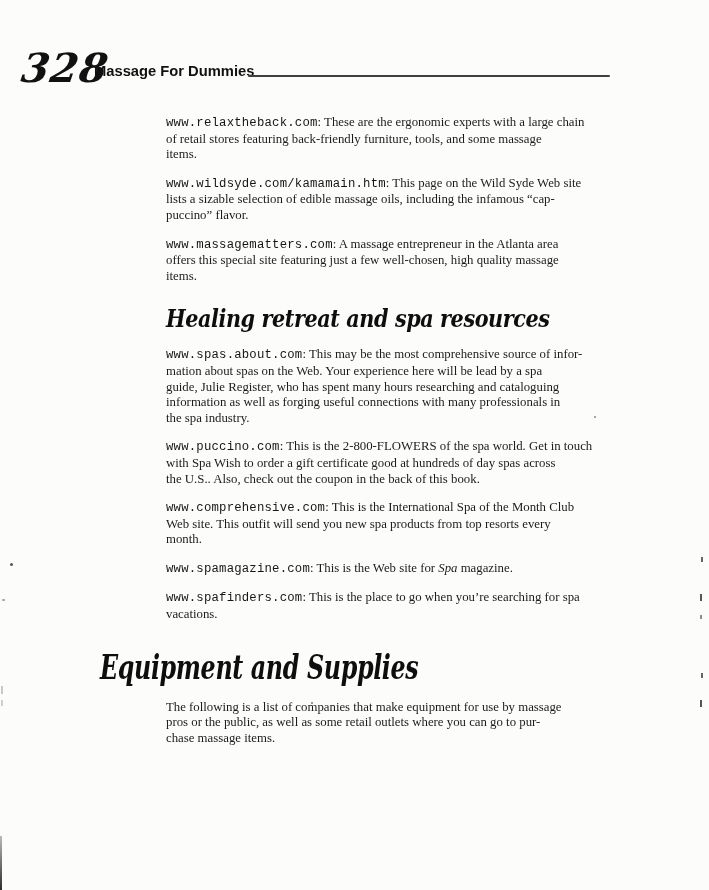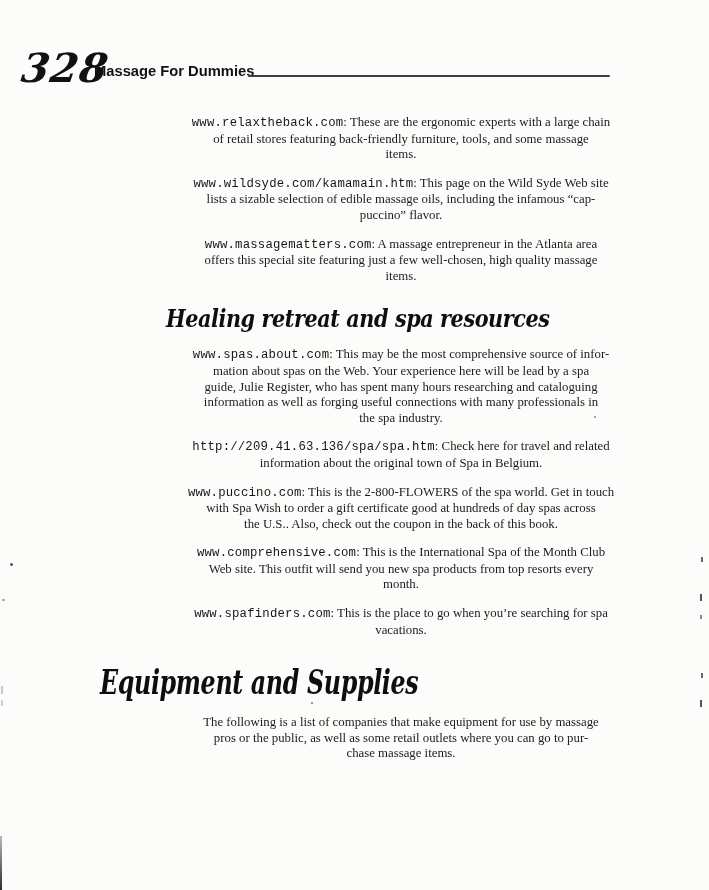--- a/index.html
+++ b/index.html
@@ -17,21 +17,21 @@
     font-family:"Liberation Sans",sans-serif;font-weight:700;font-size:15.5px;
     transform:scaleX(.95);transform-origin:0 50%;color:#111;white-space:nowrap;
   }
   .header-rule{
     position:absolute;left:248px;top:75px;width:362px;height:2px;
     background:#3f3f3f;border-radius:1px;
   }
   .content{position:absolute;left:100px;top:113px;width:530px;padding-top:2px;}
   .para{
     margin:0 0 13px 66px;width:470px;
-    font-size:12.8px;line-height:15.6px;white-space:pre-line;text-align:center;
+    font-size:12.8px;line-height:15.6px;white-space:pre-line;
   }
   .url{
     font-family:"Liberation Mono",monospace;font-size:12.3px;letter-spacing:.2px;color:#161616;
   }
   .em{font-style:italic;}
   .spa-heading{
     margin:20px 0 13px 66px;
     font-family:"DejaVu Serif",serif;font-style:italic;font-weight:700;
     font-size:25px;line-height:1.2;letter-spacing:-.5px;color:#0e0e0e;
     transform:scaleX(.83);transform-origin:0 50%;white-space:nowrap;
@@ -74,31 +74,30 @@
 items.</span></p>
 
     <h2 class="spa-heading">Healing retreat and spa resources</h2>
 
     <p class="para"><span class="url">www.spas.about.com</span><span>: This may be the most comprehensive source of infor-
 mation about spas on the Web. Your experience here will be lead by a spa
 guide, Julie Register, who has spent many hours researching and cataloguing
 information as well as forging useful connections with many professionals in
 the spa industry.</span></p>
 
-    <p class="para"><span class="url">http://209.41.63.136/spa/spa.htm</span><span>: Check here for travel and related
-information about the original town of Spa in Belgium.</span></p>
 
     <p class="para"><span class="url">www.puccino.com</span><span>: This is the 2-800-FLOWERS of the spa world. Get in touch
 with Spa Wish to order a gift certificate good at hundreds of day spas across
 the U.S.. Also, check out the coupon in the back of this book.</span></p>
 
     <p class="para"><span class="url">www.comprehensive.com</span><span>: This is the International Spa of the Month Club
 Web site. This outfit will send you new spa products from top resorts every
 month.</span></p>
 
+    <p class="para"><span class="url">www.spamagazine.com</span><span>: This is the Web site for </span><span class="em">Spa</span><span> magazine.</span></p>
 
     <p class="para"><span class="url">www.spafinders.com</span><span>: This is the place to go when you’re searching for spa
 vacations.</span></p>
 
     <h1 class="equipment-heading">Equipment and Supplies</h1>
 
     <p class="para">The following is a list of companies that make equipment for use by massage
 pros or the public, as well as some retail outlets where you can go to pur-
 chase massage items.</p>
 

